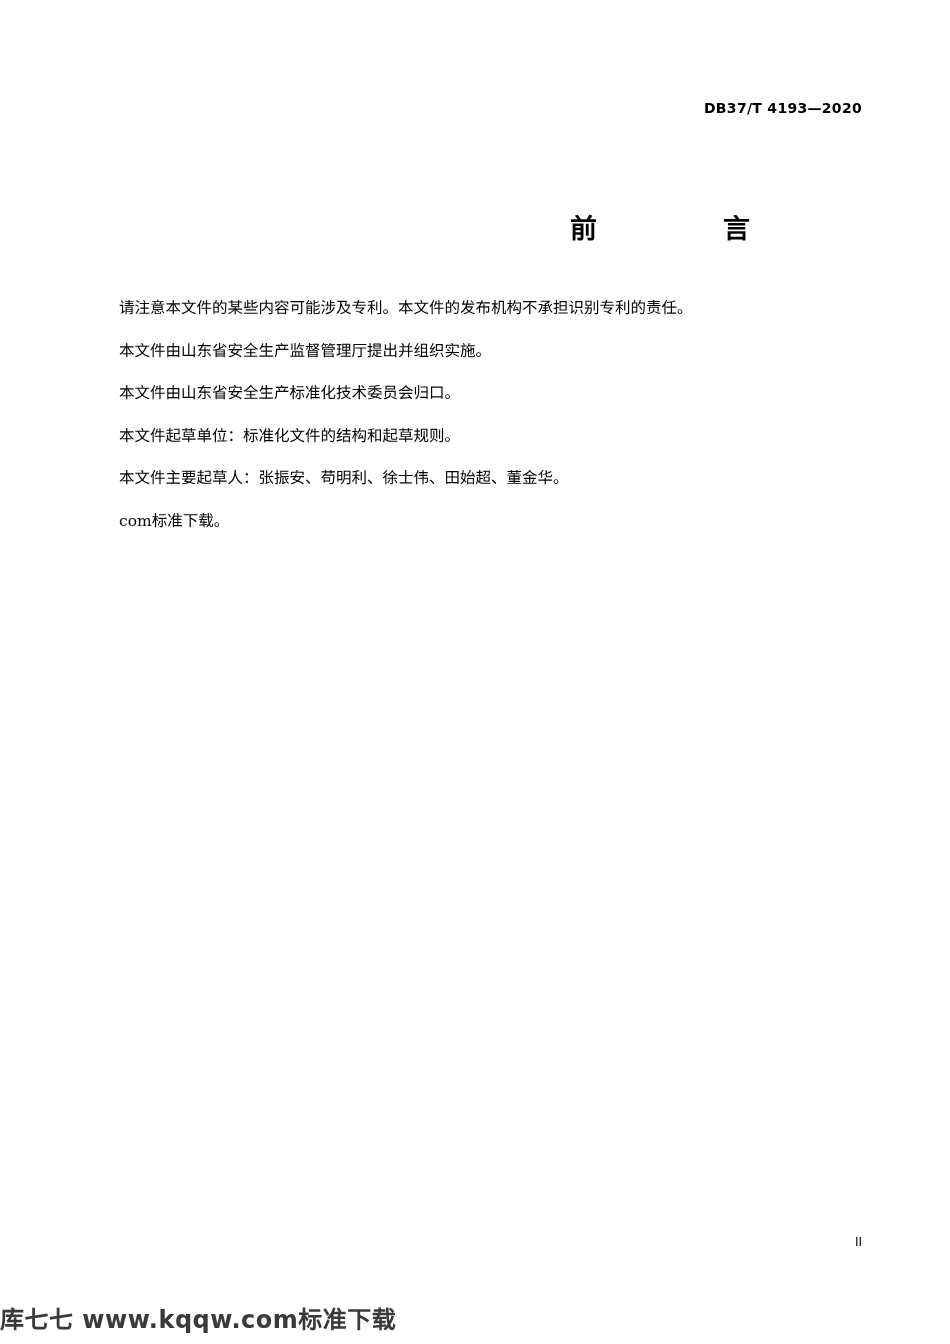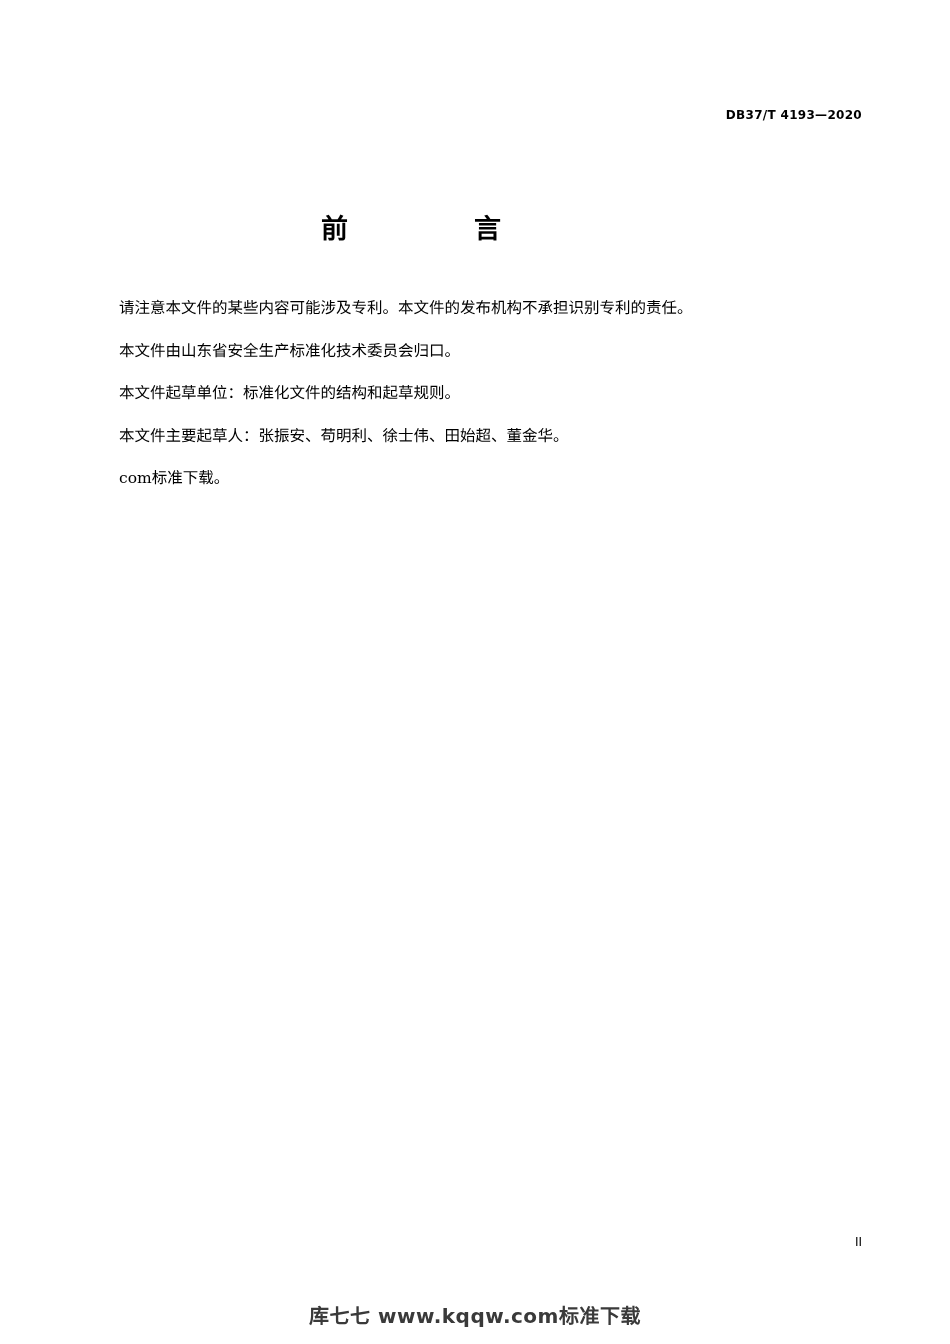--- a/index.html
+++ b/index.html
@@ -19,44 +19,43 @@
   .page {
     position: absolute;
     inset: 0;
     width: 950px;
     height: 1344px;
   }
 
   
   .doc-header {
     position: absolute;
-    top: 108px;
+    top: 100px;
     right: 88px;
     font-family: "DejaVu Sans", "Liberation Sans", sans-serif;
-    font-size: 12px;
+    font-size: 14px;
     font-weight: bold;
     letter-spacing: 0.3px;
     color: #000;
     white-space: nowrap;
   }
 
   
   .doc-title {
     position: absolute;
     top: 207px;
     left: 0;
     width: 774px;
-    text-align: center;
+    text-align: right;
     font-family: "DejaVu Sans", "Liberation Sans", sans-serif;
     font-size: 27px;
     font-weight: bold;
     letter-spacing: 24px;
     text-indent: 24px;
     color: #000;
-    padding-left: 24px;
   }
 
   
   .body-block {
     position: absolute;
     top: 296px;
     left: 88px;
     width: 775px;
   }
 
@@ -84,40 +83,41 @@
     font-size: 12px;
     color: #000;
   }
 
   
   .footer-mark {
     position: absolute;
     top: 1300px;
     left: 0;
     width: 950px;
-    text-align: center;
+    text-align: left;
     font-family: "DejaVu Sans", "Liberation Sans", sans-serif;
-    font-size: 20px;
+    font-size: 24px;
     font-weight: bold;
     color: #3a3a3a;
     letter-spacing: 0.5px;
     white-space: nowrap;
   }
 </style>
 </head>
 <body>
 
 <div class="page">
 
   <div class="doc-header">DB37/T 4193—2020</div>
 
   <div class="doc-title">前　　言</div>
 
   <div class="body-block">
     <p class="para">请注意本文件的某些内容可能涉及专利。本文件的发布机构不承担识别专利的责任。</p>
+    <p class="para">本文件由山东省安全生产监督管理厅提出并组织实施。</p>
     <p class="para">本文件由山东省安全生产标准化技术委员会归口。</p>
     <p class="para">本文件起草单位：标准化文件的结构和起草规则。</p>
     <p class="para">本文件主要起草人：张振安、苟明利、徐士伟、田始超、董金华。</p>
     <p class="para">com标准下载。</p>
   </div>
 
   <div class="page-number">II</div>
 
   <div class="footer-mark">库七七 www.kqqw.com标准下载</div>
 

